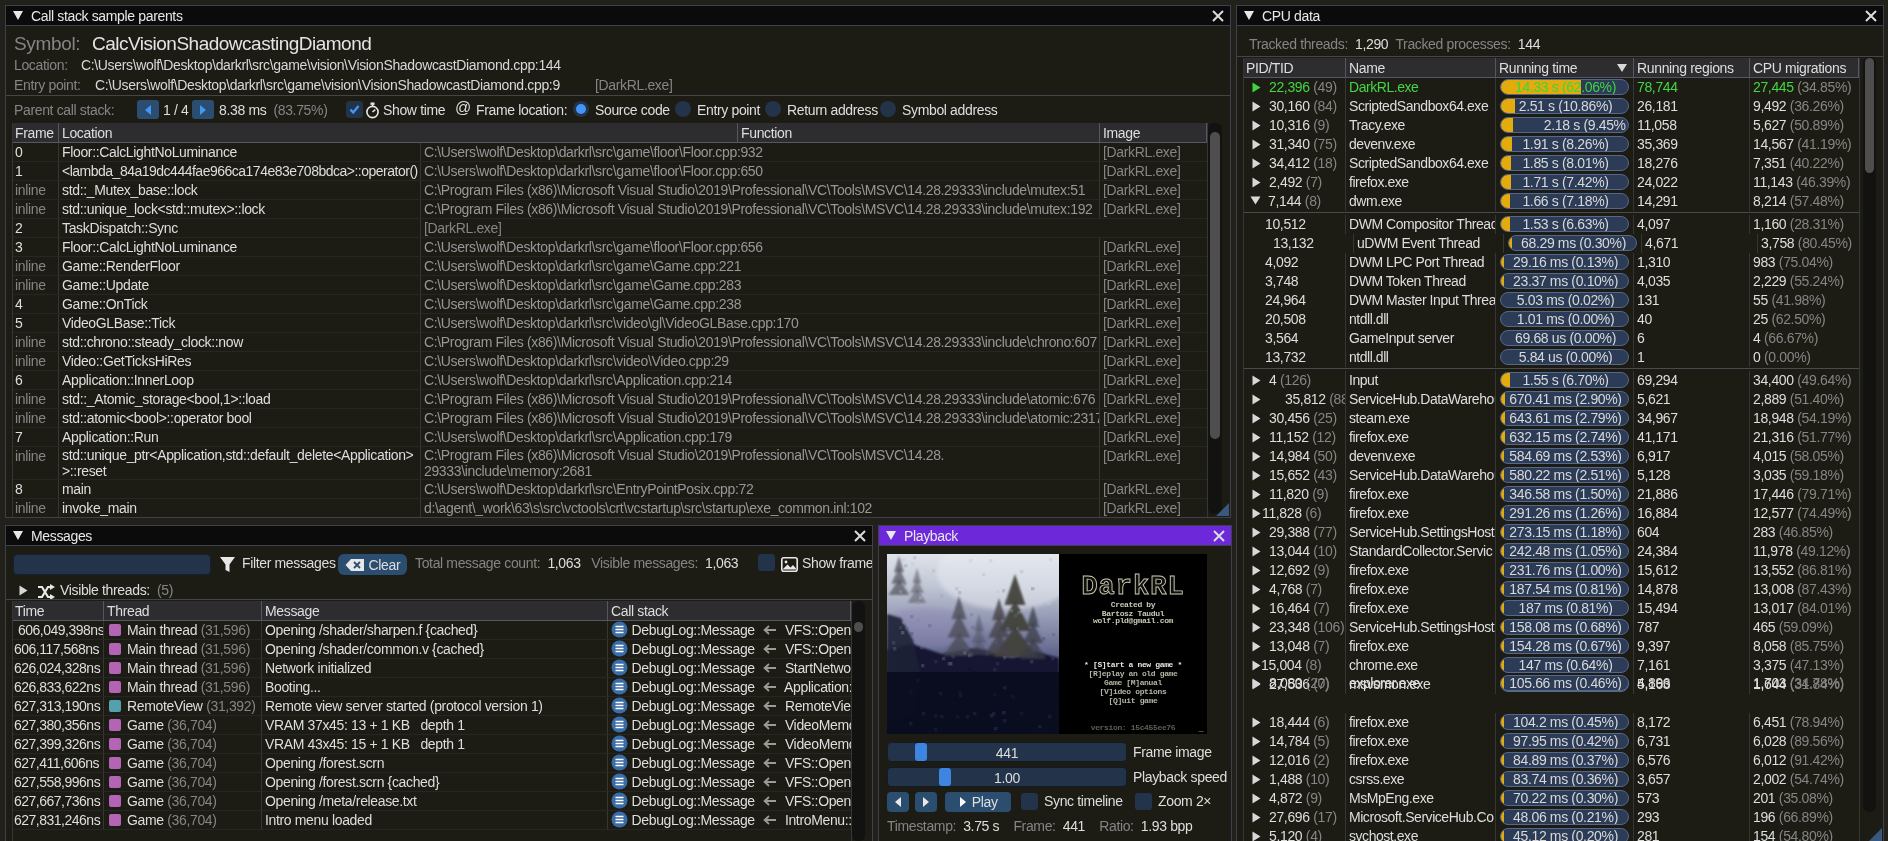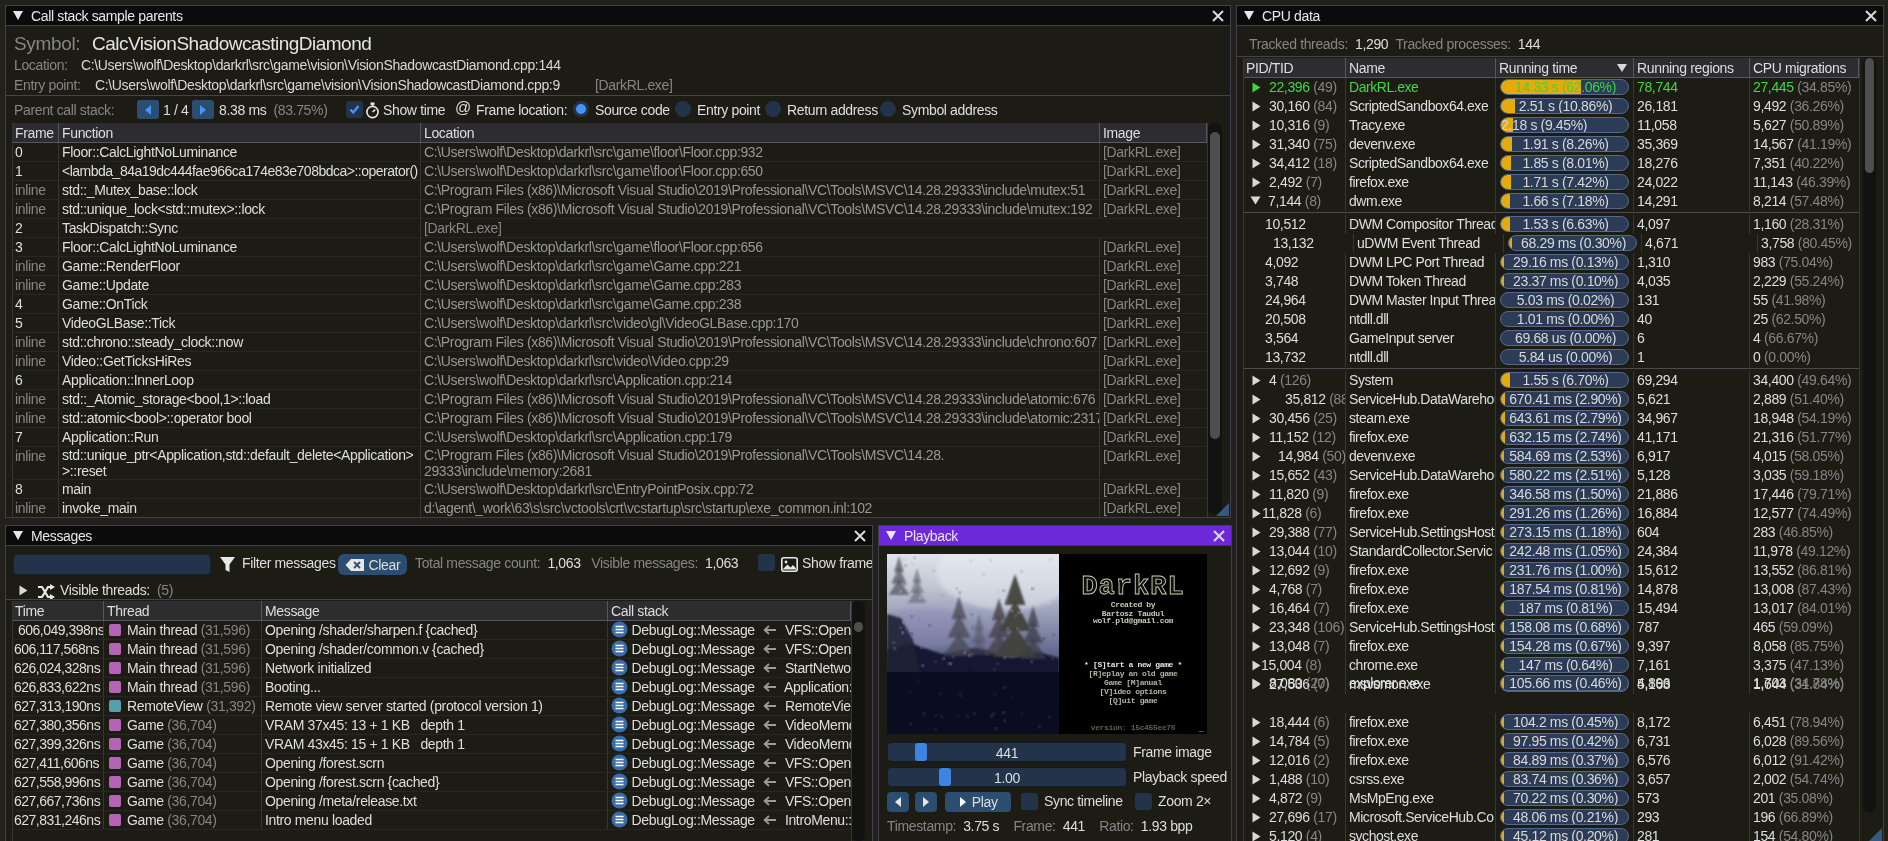--- a/index.html
+++ b/index.html
@@ -70,22 +70,22 @@
       </svg>
 <span class="abs" style="left:377px;top:74px;height:20px;line-height:20px">Show time</span>
 <span class="abs" style="left:449px;top:73px;font-size:16px">@</span>
 <span class="abs" style="left:470px;top:74px;height:20px;line-height:20px">Frame location:</span>
 <span class="abs radio sel" style="left:567px;top:75px"></span><span class="abs" style="left:589px;top:74px;height:20px;line-height:20px">Source code</span>
 <span class="abs radio" style="left:669px;top:75px"></span><span class="abs" style="left:691px;top:74px;height:20px;line-height:20px">Entry point</span>
 <span class="abs radio" style="left:759px;top:75px"></span><span class="abs" style="left:781px;top:74px;height:20px;line-height:20px">Return address</span>
 <span class="abs radio" style="left:874px;top:75px"></span><span class="abs" style="left:896px;top:74px;height:20px;line-height:20px">Symbol address</span>
 <div class="row hdr" style="left:6px;top:97px;width:1195px;height:20px;line-height:20px">
 <span class="cell" style="width:47px">Frame</span>
+<span class="cell" style="width:679px">Location</span>
 <span class="cell" style="width:362px">Function</span>
-<span class="cell" style="width:679px">Location</span>
 <span class="cell" style="width:107px">Image</span>
 </div>
 <div class="row" style="left:6px;top:117px;width:1195px">
 <span class="cell " style="width:47px">0</span>
 <span class="cell" style="width:362px">Floor::CalcLightNoLuminance</span>
 <span class="cell dim" style="width:679px">C:\Users\wolf\Desktop\darkrl\src\game\floor\Floor.cpp:932</span>
 <span class="cell gray" style="width:107px">[DarkRL.exe]</span>
 </div>
 <div class="row" style="left:6px;top:136px;width:1195px">
 <span class="cell " style="width:47px">1</span>
@@ -630,21 +630,21 @@
 <span class="cell" style="width:109px"><span class="">9,492</span> <span class="gray">(36.26%)</span></span>
 </div>
 <div class="row" style="left:6px;top:90px;width:616px;border-bottom:none">
 <span class="cell" style="width:103px"><span style="margin-left:6px"><svg width="9" height="11" viewBox="0 0 9 11" style="vertical-align:-1px">
               <path d="M0.5 0.5 L8.5 5.5 L0.5 10.5 Z" fill="#d8d8d8"></path>
             </svg></span><span class="" style="margin-left:8px">10,316</span> <span class="gray">(9)</span></span>
 <span class="cell " style="width:150px;letter-spacing:-0.45px">Tracy.exe</span>
 <span class="cell" style="width:138px;position:relative;padding:0">
           <span style="position:absolute;left:4px;top:1px;width:129px;height:16px;background:#2c3c57;border:1px solid #56688a;border-radius:8px;overflow:hidden">
             <div style="position:absolute;left:0;top:0;width:12.2px;height:16px;background:#e3ac0c"></div>
-            <span style="position:absolute;left:0;top:-1px;width:129px;text-align:left;line-height:17px;color:#d8d8d8">2.18 s (9.45%)</span>
+            <span style="position:absolute;left:0;top:-1px;width:129px;text-align:right;line-height:17px;color:#d8d8d8">2.18 s (9.45%)</span>
           </span>
         </span>
 <span class="cell " style="width:116px">11,058</span>
 <span class="cell" style="width:109px"><span class="">5,627</span> <span class="gray">(50.89%)</span></span>
 </div>
 <div class="row" style="left:6px;top:109px;width:616px;border-bottom:none">
 <span class="cell" style="width:103px"><span style="margin-left:6px"><svg width="9" height="11" viewBox="0 0 9 11" style="vertical-align:-1px">
               <path d="M0.5 0.5 L8.5 5.5 L0.5 10.5 Z" fill="#d8d8d8"></path>
             </svg></span><span class="" style="margin-left:8px">31,340</span> <span class="gray">(75)</span></span>
 <span class="cell " style="width:150px;letter-spacing:-0.45px">devenv.exe</span>
@@ -790,21 +790,21 @@
           </span>
         </span>
 <span class="cell " style="width:116px">1</span>
 <span class="cell" style="width:109px"><span class="">0</span> <span class="gray">(0.00%)</span></span>
 </div>
 <div class="abs" style="left:6px;top:342px;width:616px;height:1px;background:#4a4a50"></div>
 <div class="row" style="left:6px;top:345px;width:616px;border-bottom:none">
 <span class="cell" style="width:103px"><span style="margin-left:6px"><svg width="9" height="11" viewBox="0 0 9 11" style="vertical-align:-1px">
               <path d="M0.5 0.5 L8.5 5.5 L0.5 10.5 Z" fill="#d8d8d8"></path>
             </svg></span><span class="" style="margin-left:8px">4</span> <span class="gray">(126)</span></span>
-<span class="cell " style="width:150px;letter-spacing:-0.45px">System</span>
+<span class="cell " style="width:150px;letter-spacing:-0.45px">Input</span>
 <span class="cell" style="width:138px;position:relative;padding:0">
           <span style="position:absolute;left:4px;top:1px;width:129px;height:16px;background:#2c3c57;border:1px solid #56688a;border-radius:8px;overflow:hidden">
             <div style="position:absolute;left:0;top:0;width:8.6px;height:16px;background:#e3ac0c"></div>
             <span style="position:absolute;left:0;top:-1px;width:129px;text-align:center;line-height:17px;color:#d8d8d8">1.55 s (6.70%)</span>
           </span>
         </span>
 <span class="cell " style="width:116px">69,294</span>
 <span class="cell" style="width:109px"><span class="">34,400</span> <span class="gray">(49.64%)</span></span>
 </div>
 <div class="row" style="left:6px;top:364px;width:616px;border-bottom:none">
@@ -845,21 +845,21 @@
             <div style="position:absolute;left:0;top:0;width:3.5px;height:16px;background:#e3ac0c"></div>
             <span style="position:absolute;left:0;top:-1px;width:129px;text-align:center;line-height:17px;color:#d8d8d8">632.15 ms (2.74%)</span>
           </span>
         </span>
 <span class="cell " style="width:116px">41,171</span>
 <span class="cell" style="width:109px"><span class="">21,316</span> <span class="gray">(51.77%)</span></span>
 </div>
 <div class="row" style="left:6px;top:421px;width:616px;border-bottom:none">
 <span class="cell" style="width:103px"><span style="margin-left:6px"><svg width="9" height="11" viewBox="0 0 9 11" style="vertical-align:-1px">
               <path d="M0.5 0.5 L8.5 5.5 L0.5 10.5 Z" fill="#d8d8d8"></path>
-            </svg></span><span class="" style="margin-left:17px">14,984</span> <span class="gray">(50)</span></span>
+            </svg></span><span class="" style="margin-left:8px">14,984</span> <span class="gray">(50)</span></span>
 <span class="cell " style="width:150px;letter-spacing:-0.45px">devenv.exe</span>
 <span class="cell" style="width:138px;position:relative;padding:0">
           <span style="position:absolute;left:4px;top:1px;width:129px;height:16px;background:#2c3c57;border:1px solid #56688a;border-radius:8px;overflow:hidden">
             <div style="position:absolute;left:0;top:0;width:3.3px;height:16px;background:#e3ac0c"></div>
             <span style="position:absolute;left:0;top:-1px;width:129px;text-align:center;line-height:17px;color:#d8d8d8">584.69 ms (2.53%)</span>
           </span>
         </span>
 <span class="cell " style="width:116px">6,917</span>
 <span class="cell" style="width:109px"><span class="">4,015</span> <span class="gray">(58.05%)</span></span>
 </div>

